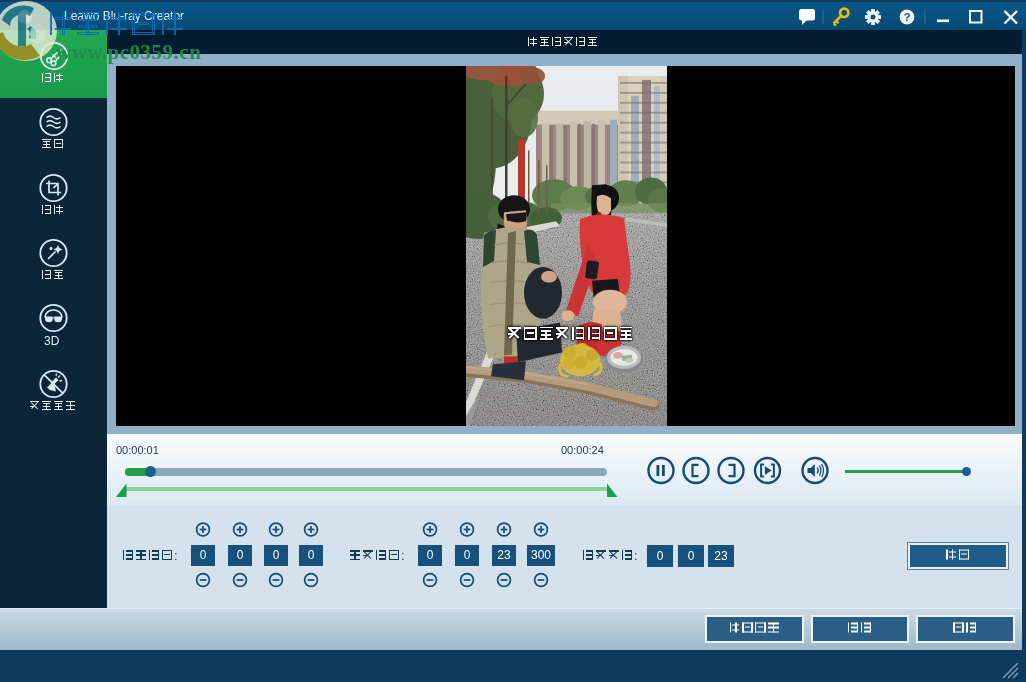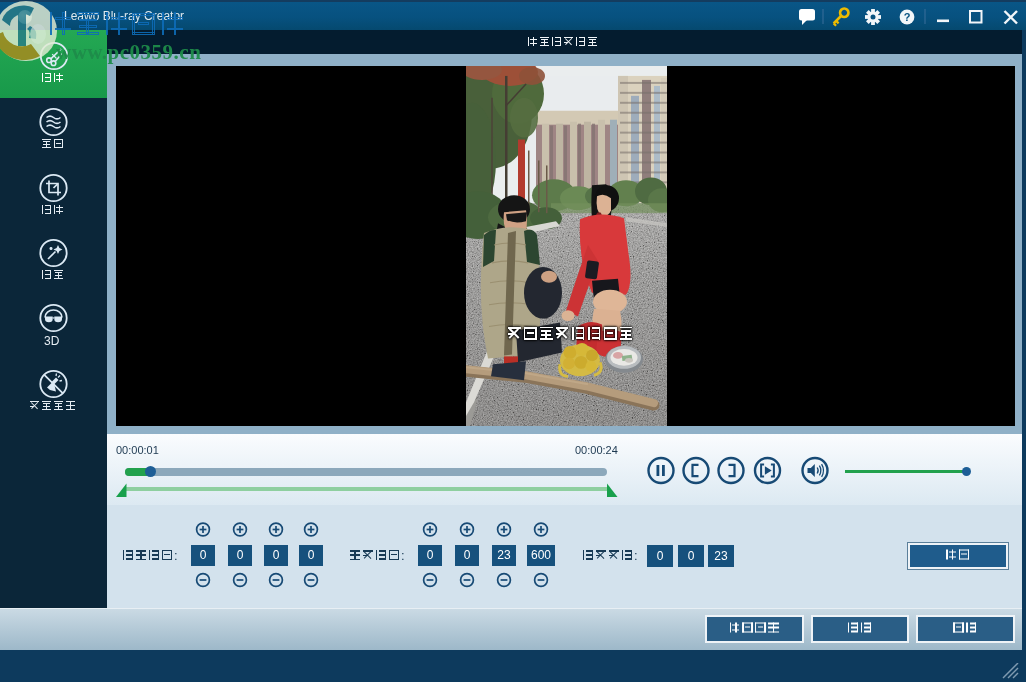--- a/index.html
+++ b/index.html
@@ -36,21 +36,21 @@
 <div class="abs" id="footer"></div>
 <div class="abs" id="botbar"></div>
 <div class="abs" id="rborder"></div>
 
 <div class="abs" style="left:64px;top:9px;font-size:12px;color:#dde8ef">Leawo Blu-ray Creator</div>
 <div class="abs" style="left:18px;top:10px;width:14px;height:14px;border-radius:50%;background:radial-gradient(circle at 35% 35%,#e8f2f8,#9cc2da 60%,#5b8fb4)"></div>
 
 <div class="abs cjt" id="hdrtext" t="输出视频预览" style="left:527px;top:36px;font-size:12px;color:#f0f4f8"><span class="cj" style="width:11.040000000000001px;height:11.040000000000001px;margin:0 0.96px 0 0"><i style="left:1.104px;top:0.552px;width:1.2144000000000001px;height:9.936000000000002px;background:rgb(240, 244, 248);"></i><i style="left:3.3120000000000003px;top:2.7600000000000002px;width:6.8448px;height:1.104px;background:rgb(240, 244, 248);"></i><i style="left:6.2928px;top:0.552px;width:1.2144000000000001px;height:9.936000000000002px;background:rgb(240, 244, 248);"></i><i style="left:3.3120000000000003px;top:7.176000000000001px;width:6.8448px;height:1.104px;background:rgb(240, 244, 248);"></i></span><span class="cj" style="width:11.040000000000001px;height:11.040000000000001px;margin:0 0.96px 0 0"><i style="left:0.8832000000000001px;top:0.552px;width:9.2736px;height:1.104px;background:rgb(240, 244, 248);"></i><i style="left:1.6560000000000001px;top:3.3120000000000003px;width:7.728px;height:1.104px;background:rgb(240, 244, 248);"></i><i style="left:1.6560000000000001px;top:6.072000000000001px;width:7.728px;height:1.104px;background:rgb(240, 244, 248);"></i><i style="left:0.8832000000000001px;top:9.0528px;width:9.2736px;height:1.2144000000000001px;background:rgb(240, 244, 248);"></i><i style="left:4.857600000000001px;top:3.3120000000000003px;width:1.3248px;height:6.6240000000000006px;background:rgb(240, 244, 248);"></i></span><span class="cj" style="width:11.040000000000001px;height:11.040000000000001px;margin:0 0.96px 0 0"><i style="left:0.8832000000000001px;top:0.8832000000000001px;width:1.3248px;height:9.2736px;background:rgb(240, 244, 248);"></i><i style="left:3.864px;top:1.104px;width:6.2928px;height:1.2144000000000001px;background:rgb(240, 244, 248);"></i><i style="left:3.864px;top:4.968000000000001px;width:6.2928px;height:1.2144000000000001px;background:rgb(240, 244, 248);"></i><i style="left:8.832px;top:1.104px;width:1.3248px;height:9.0528px;background:rgb(240, 244, 248);"></i><i style="left:3.864px;top:8.6112px;width:4.968000000000001px;height:1.2144000000000001px;background:rgb(240, 244, 248);"></i></span><span class="cj" style="width:11.040000000000001px;height:11.040000000000001px;margin:0 0.96px 0 0"><i style="left:0.8832000000000001px;top:1.104px;width:9.2736px;height:1.2144000000000001px;background:rgb(240, 244, 248);"></i><i style="left:4.857600000000001px;top:1.104px;width:1.3248px;height:9.384px;background:rgb(240, 244, 248);transform:rotate(45deg);"></i><i style="left:4.857600000000001px;top:1.104px;width:1.3248px;height:9.384px;background:rgb(240, 244, 248);transform:rotate(-45deg);"></i><i style="left:0.8832000000000001px;top:5.5200000000000005px;width:4.416px;height:1.2144000000000001px;background:rgb(240, 244, 248);"></i></span><span class="cj" style="width:11.040000000000001px;height:11.040000000000001px;margin:0 0.96px 0 0"><i style="left:0.8832000000000001px;top:0.8832000000000001px;width:1.3248px;height:9.2736px;background:rgb(240, 244, 248);"></i><i style="left:3.864px;top:1.104px;width:6.2928px;height:1.2144000000000001px;background:rgb(240, 244, 248);"></i><i style="left:3.864px;top:4.968000000000001px;width:6.2928px;height:1.2144000000000001px;background:rgb(240, 244, 248);"></i><i style="left:8.832px;top:1.104px;width:1.3248px;height:9.0528px;background:rgb(240, 244, 248);"></i><i style="left:3.864px;top:8.6112px;width:4.968000000000001px;height:1.2144000000000001px;background:rgb(240, 244, 248);"></i></span><span class="cj" style="width:11.040000000000001px;height:11.040000000000001px;margin:0 0.96px 0 0"><i style="left:0.8832000000000001px;top:0.552px;width:9.2736px;height:1.104px;background:rgb(240, 244, 248);"></i><i style="left:1.6560000000000001px;top:3.3120000000000003px;width:7.728px;height:1.104px;background:rgb(240, 244, 248);"></i><i style="left:1.6560000000000001px;top:6.072000000000001px;width:7.728px;height:1.104px;background:rgb(240, 244, 248);"></i><i style="left:0.8832000000000001px;top:9.0528px;width:9.2736px;height:1.2144000000000001px;background:rgb(240, 244, 248);"></i><i style="left:4.857600000000001px;top:3.3120000000000003px;width:1.3248px;height:6.6240000000000006px;background:rgb(240, 244, 248);"></i></span></div>
 
 <div class="abs time" style="left:116px;top:444px">00:00:01</div>
-<div class="abs time" style="left:575px;top:444px">00:00:24</div>
+<div class="abs time" style="left:561px;top:444px">00:00:24</div>
 <div class="abs" style="left:125px;top:468px;width:482px;height:8px;border-radius:4px;background:#8ca8bb"></div>
 <div class="abs" style="left:125px;top:468px;width:26px;height:8px;border-radius:4px 0 0 4px;background:#22a14d"></div>
 <div class="abs" style="left:145px;top:466px;width:11px;height:11px;border-radius:50%;background:#1d5e96"></div>
 <div class="abs" style="left:126px;top:487px;width:481px;height:4px;background:#8ecfa0"></div>
 <svg class="abs" style="left:110px;top:480px" width="515" height="20">
 <polygon points="6,17 16.5,17 16.5,3.5" fill="#18a04c"></polygon>
 <polygon points="497,3.5 497,17 507.5,17" fill="#18a04c"></polygon>
 </svg>
 
 <svg class="abs" style="left:640px;top:450px" width="200" height="42">
@@ -89,21 +89,21 @@
 <div class="abs cjt" id="lab2" t="结束时间:" style="left:349px;top:549px;font-size:13px;color:#173a55"><span class="cj" style="width:11.96px;height:11.96px;margin:0 1.04px 0 0"><i style="left:0.5980000000000001px;top:1.1960000000000002px;width:10.764000000000001px;height:1.3156px;background:rgb(23, 58, 85);"></i><i style="left:0.5980000000000001px;top:5.382000000000001px;width:10.764000000000001px;height:1.3156px;background:rgb(23, 58, 85);"></i><i style="left:0.5980000000000001px;top:9.8072px;width:10.764000000000001px;height:1.3156px;background:rgb(23, 58, 85);"></i><i style="left:5.2624px;top:0.5980000000000001px;width:1.4352px;height:10.764000000000001px;background:rgb(23, 58, 85);"></i></span><span class="cj" style="width:11.96px;height:11.96px;margin:0 1.04px 0 0"><i style="left:0.9568000000000001px;top:1.1960000000000002px;width:10.0464px;height:1.3156px;background:rgb(23, 58, 85);"></i><i style="left:5.2624px;top:1.1960000000000002px;width:1.4352px;height:10.166px;background:rgb(23, 58, 85);transform:rotate(45deg);"></i><i style="left:5.2624px;top:1.1960000000000002px;width:1.4352px;height:10.166px;background:rgb(23, 58, 85);transform:rotate(-45deg);"></i><i style="left:0.9568000000000001px;top:5.98px;width:4.784000000000001px;height:1.3156px;background:rgb(23, 58, 85);"></i></span><span class="cj" style="width:11.96px;height:11.96px;margin:0 1.04px 0 0"><i style="left:0.9568000000000001px;top:0.9568000000000001px;width:1.4352px;height:10.0464px;background:rgb(23, 58, 85);"></i><i style="left:4.186px;top:1.1960000000000002px;width:6.8172px;height:1.3156px;background:rgb(23, 58, 85);"></i><i style="left:4.186px;top:5.382000000000001px;width:6.8172px;height:1.3156px;background:rgb(23, 58, 85);"></i><i style="left:9.568000000000001px;top:1.1960000000000002px;width:1.4352px;height:9.8072px;background:rgb(23, 58, 85);"></i><i style="left:4.186px;top:9.328800000000001px;width:5.382000000000001px;height:1.3156px;background:rgb(23, 58, 85);"></i></span><span class="cj" style="width:11.96px;height:11.96px;margin:0 1.04px 0 0"><i style="left:0.5980000000000001px;top:0.9568000000000001px;width:10.764000000000001px;height:1.4352px;background:rgb(23, 58, 85);"></i><i style="left:0.5980000000000001px;top:9.568000000000001px;width:10.764000000000001px;height:1.4352px;background:rgb(23, 58, 85);"></i><i style="left:0.5980000000000001px;top:0.9568000000000001px;width:1.4352px;height:10.0464px;background:rgb(23, 58, 85);"></i><i style="left:9.9268px;top:0.9568000000000001px;width:1.4352px;height:10.0464px;background:rgb(23, 58, 85);"></i><i style="left:3.3488000000000007px;top:5.0232px;width:5.2624px;height:1.4352px;background:rgb(23, 58, 85);"></i></span><span style="font-size:13px;color:rgb(23, 58, 85);vertical-align:top;line-height:13px">:</span></div>
 <div class="abs cjt" id="lab3" t="剪辑长度:" style="left:582px;top:549px;font-size:13px;color:#173a55"><span class="cj" style="width:11.96px;height:11.96px;margin:0 1.04px 0 0"><i style="left:0.9568000000000001px;top:0.9568000000000001px;width:1.4352px;height:10.0464px;background:rgb(23, 58, 85);"></i><i style="left:4.186px;top:1.1960000000000002px;width:6.8172px;height:1.3156px;background:rgb(23, 58, 85);"></i><i style="left:4.186px;top:5.382000000000001px;width:6.8172px;height:1.3156px;background:rgb(23, 58, 85);"></i><i style="left:9.568000000000001px;top:1.1960000000000002px;width:1.4352px;height:9.8072px;background:rgb(23, 58, 85);"></i><i style="left:4.186px;top:9.328800000000001px;width:5.382000000000001px;height:1.3156px;background:rgb(23, 58, 85);"></i></span><span class="cj" style="width:11.96px;height:11.96px;margin:0 1.04px 0 0"><i style="left:0.9568000000000001px;top:1.1960000000000002px;width:10.0464px;height:1.3156px;background:rgb(23, 58, 85);"></i><i style="left:5.2624px;top:1.1960000000000002px;width:1.4352px;height:10.166px;background:rgb(23, 58, 85);transform:rotate(45deg);"></i><i style="left:5.2624px;top:1.1960000000000002px;width:1.4352px;height:10.166px;background:rgb(23, 58, 85);transform:rotate(-45deg);"></i><i style="left:0.9568000000000001px;top:5.98px;width:4.784000000000001px;height:1.3156px;background:rgb(23, 58, 85);"></i></span><span class="cj" style="width:11.96px;height:11.96px;margin:0 1.04px 0 0"><i style="left:0.9568000000000001px;top:1.1960000000000002px;width:10.0464px;height:1.3156px;background:rgb(23, 58, 85);"></i><i style="left:5.2624px;top:1.1960000000000002px;width:1.4352px;height:10.166px;background:rgb(23, 58, 85);transform:rotate(45deg);"></i><i style="left:5.2624px;top:1.1960000000000002px;width:1.4352px;height:10.166px;background:rgb(23, 58, 85);transform:rotate(-45deg);"></i><i style="left:0.9568000000000001px;top:5.98px;width:4.784000000000001px;height:1.3156px;background:rgb(23, 58, 85);"></i></span><span class="cj" style="width:11.96px;height:11.96px;margin:0 1.04px 0 0"><i style="left:0.9568000000000001px;top:0.9568000000000001px;width:1.4352px;height:10.0464px;background:rgb(23, 58, 85);"></i><i style="left:4.186px;top:1.1960000000000002px;width:6.8172px;height:1.3156px;background:rgb(23, 58, 85);"></i><i style="left:4.186px;top:5.382000000000001px;width:6.8172px;height:1.3156px;background:rgb(23, 58, 85);"></i><i style="left:9.568000000000001px;top:1.1960000000000002px;width:1.4352px;height:9.8072px;background:rgb(23, 58, 85);"></i><i style="left:4.186px;top:9.328800000000001px;width:5.382000000000001px;height:1.3156px;background:rgb(23, 58, 85);"></i></span><span style="font-size:13px;color:rgb(23, 58, 85);vertical-align:top;line-height:13px">:</span></div>
 
 <div class="numbox" style="left:191px;width:24px">0</div>
 <div class="numbox" style="left:228px;width:24px">0</div>
 <div class="numbox" style="left:264px;width:24px">0</div>
 <div class="numbox" style="left:299px;width:24px">0</div>
 <div class="numbox" style="left:418px;width:24px">0</div>
 <div class="numbox" style="left:455px;width:24px">0</div>
 <div class="numbox" style="left:492px;width:24px">23</div>
-<div class="numbox" style="left:527px;width:28px">600</div>
+<div class="numbox" style="left:527px;width:28px">300</div>
 <div class="numbox" style="left:647px;width:26px;height:22px;line-height:22px">0</div>
 <div class="numbox" style="left:678px;width:26px;height:22px;line-height:22px">0</div>
 <div class="numbox" style="left:708px;width:26px;height:22px;line-height:22px">23</div>
 
 <svg class="abs" style="left:107px;top:505px" width="915" height="103">
 <defs>
 <g id="plus">
         <circle r="6.4" fill="none" stroke="#174a75" stroke-width="1.7"></circle>
         <line x1="-3.4" x2="3.4" y1="0" y2="0" stroke="#174a75" stroke-width="1.7"></line>
         <line y1="-3.4" y2="3.4" x1="0" x2="0" stroke="#174a75" stroke-width="1.7"></line>

